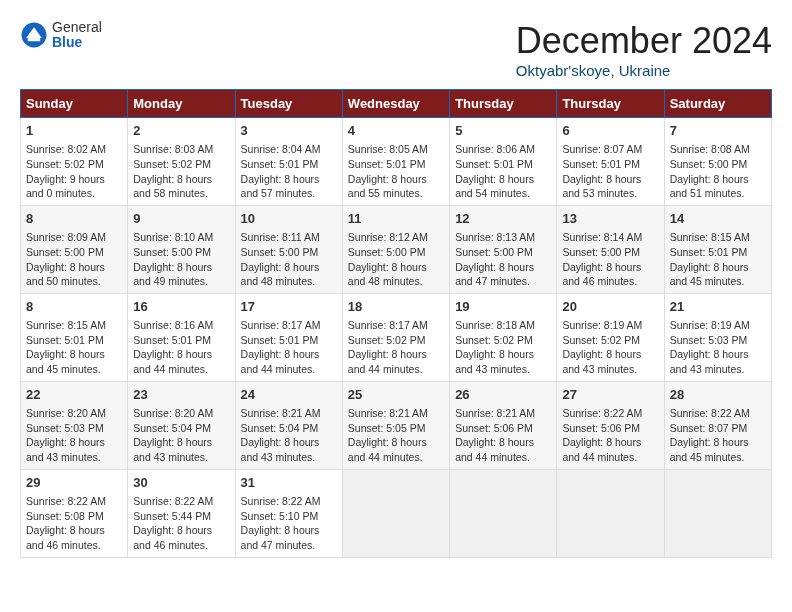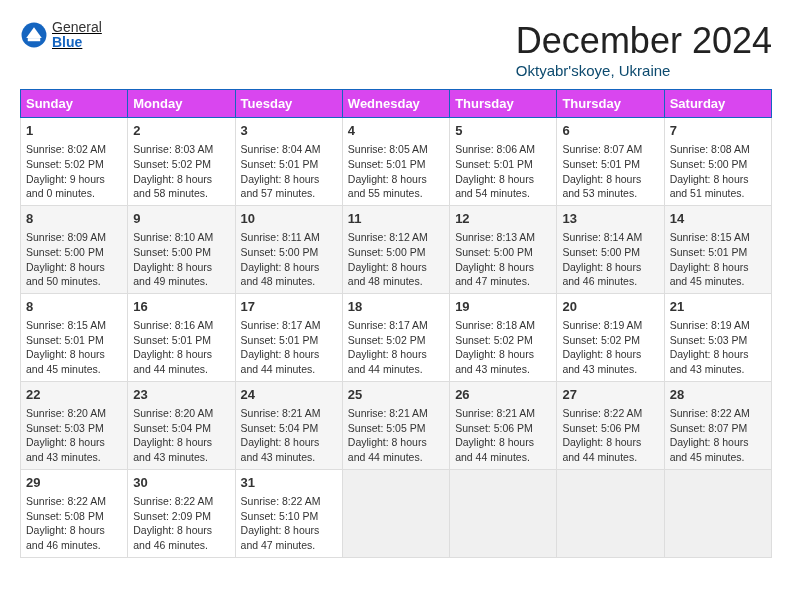--- a/index.html
+++ b/index.html
@@ -13,21 +13,20 @@
     .header {
       display: flex;
       justify-content: space-between;
       align-items: flex-start;
       margin-bottom: 10px;
     }
     .logo {
       display: flex;
       align-items: center;
       gap: 4px;
-      text-decoration: underline;
     }
     .logo-text {
       display: flex;
       flex-direction: column;
       line-height: 1.1;
     }
     .logo-general {
       font-size: 14px;
       color: #333;
       font-weight: normal;
@@ -52,21 +51,21 @@
     .location {
       font-size: 15px;
       color: #0c4a6e;
     }
     table {
       width: 100%;
       border-collapse: collapse;
       table-layout: fixed;
     }
     th {
-      background-color: #d946ef;
+      background-color: #7f1d1d;
       color: white;
       font-size: 13px;
       font-weight: bold;
       padding: 6px 5px;
       text-align: left;
       border: 1px solid #1565c0;
     }
     td {
       vertical-align: top;
       padding: 4px 5px;
@@ -213,21 +212,21 @@
         </td>
         <td>
           <div class="day-info"><span class="day-num">28</span><span>Sunrise: 8:22 AM</span><br><span>Sunset: 8:07 PM</span><br><span>Daylight: 8 hours and 45 minutes.</span></div>
         </td>
       </tr>
       <tr>
         <td>
           <div class="day-info"><span class="day-num">29</span><span>Sunrise: 8:22 AM</span><br><span>Sunset: 5:08 PM</span><br><span>Daylight: 8 hours and 46 minutes.</span></div>
         </td>
         <td>
-          <div class="day-info"><span class="day-num">30</span><span>Sunrise: 8:22 AM</span><br><span>Sunset: 2:09 PM</span><br><span>Daylight: 8 hours and 46 minutes.</span></div>
+          <div class="day-info"><span class="day-num">30</span><span>Sunrise: 8:22 AM</span><br><span>Sunset: 5:44 PM</span><br><span>Daylight: 8 hours and 46 minutes.</span></div>
         </td>
         <td>
           <div class="day-info"><span class="day-num">31</span><span>Sunrise: 8:22 AM</span><br><span>Sunset: 5:10 PM</span><br><span>Daylight: 8 hours and 47 minutes.</span></div>
         </td>
         <td style="background: rgb(240, 240, 240);"></td>
         <td style="background: rgb(240, 240, 240);"></td>
         <td style="background: rgb(240, 240, 240);"></td>
         <td style="background: rgb(240, 240, 240);"></td>
       </tr>
     </tbody>

